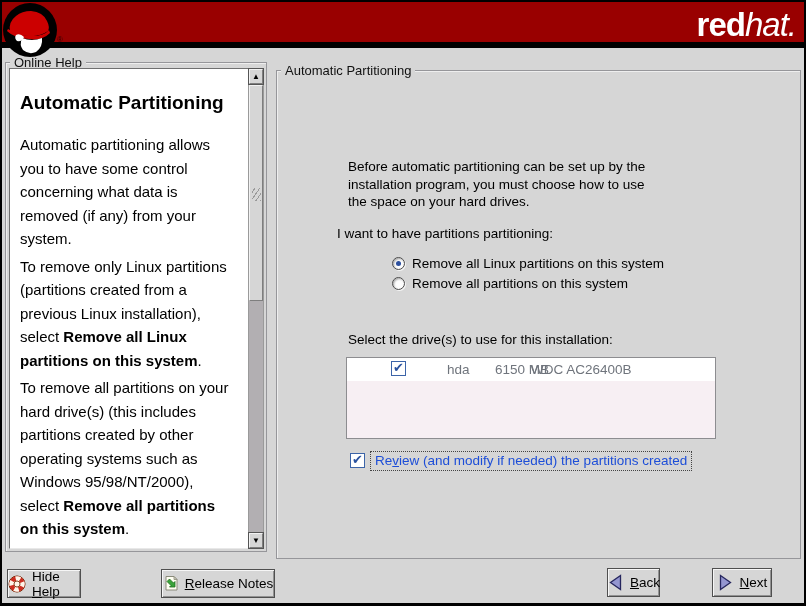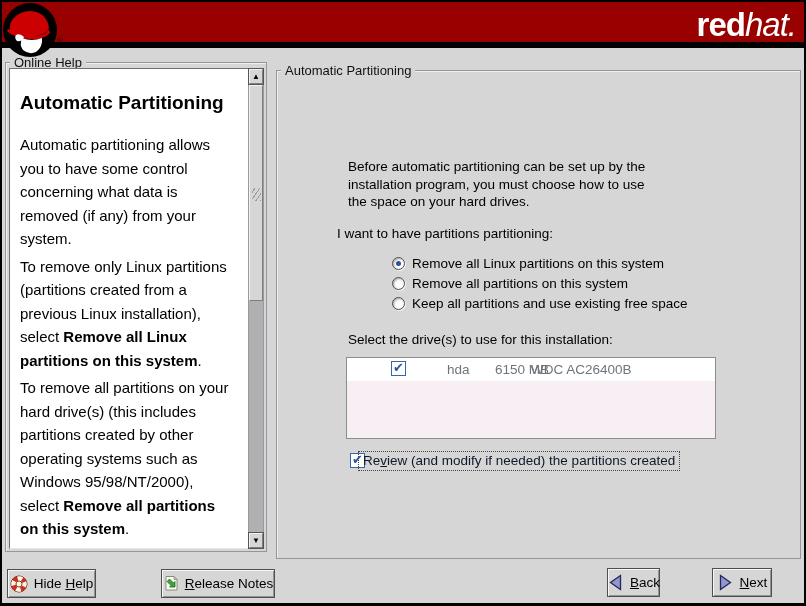--- a/index.html
+++ b/index.html
@@ -61,30 +61,30 @@
   .drive-row .cell { position:absolute; top:4px; font-size:13.5px; color:#6f747c; }
   .cb { position:relative; width:15px; height:15px; background:#fff; border:1px solid #3c64a8; }
   .cb .check { position:absolute; left:1px; top:-2px; font-size:13px; color:#29519e; visibility:hidden; }
   .cb.on .check { visibility:visible; }
   .drive-cb { position:absolute; left:44px; top:3px; }
   .cell-device { left:100px; }
   .cell-size { left:148px; }
   .cell-model { left:184px; }
 
   .review-cb { position:absolute; left:348px; top:451px; }
-  .review-label { position:absolute; left:356px; top:449px; border:1px dotted #444; padding:1px 4px 2px 4px;
-                  font-size:13.5px; color:#0f172a; white-space:nowrap; }
+  .review-label { position:absolute; left:368px; top:449px; border:1px dotted #444; padding:1px 4px 2px 4px;
+                  font-size:13.5px; color:#1d4ed8; white-space:nowrap; }
   .review-label u, .btn u { text-decoration:underline; }
 
   
   .btn { position:absolute; height:29px; background:#d6d6d6; border:1px solid #4f4f4f;
          box-shadow: inset 1px 1px 0 #f6f6f6, inset -1px -1px 0 #929292;
          display:flex; align-items:center; justify-content:center; gap:6px;
          font-size:13.5px; color:#000; cursor:default; }
-  .btn-hide-help { left:5px; top:567px; width:89px; }
+  .btn-hide-help { left:5px; top:567px; width:74px; }
   .btn-release { left:117px; top:567px; width:114px;margin-left:42px; }
   .btn-back { left:605px; top:566px; width:53px; }
   .btn-next { left:710px; top:566px; width:60px; }
   .btn svg { flex:0 0 auto; }
 </style>
 </head>
 <body>
 
 <div class="screen">
   <div class="window">
@@ -152,24 +152,20 @@
     <div class="radio-row" style="top:252px;">
       <span class="radio on">
           <span class="dot"></span>
         </span>
       <span class="radio-label">Remove all Linux partitions on this system</span>
     </div>
     <div class="radio-row" style="top:272px;">
       <span class="radio"></span>
       <span class="radio-label">Remove all partitions on this system</span>
     </div>
-    <div class="radio-row" style="top:292px;">
-      <span class="radio"></span>
-      <span class="radio-label">Keep all partitions and use existing free space</span>
-    </div>
 
     <div class="mtext drives-label">Select the drive(s) to use for this installation:</div>
 
     <div class="drive-table">
       <div class="drive-row">
         <span class="cb drive-cb on">
             <span class="check">✔</span>
           </span>
         <span class="cell cell-device">hda</span>
         <span class="cell cell-size">6150 MB</span>

